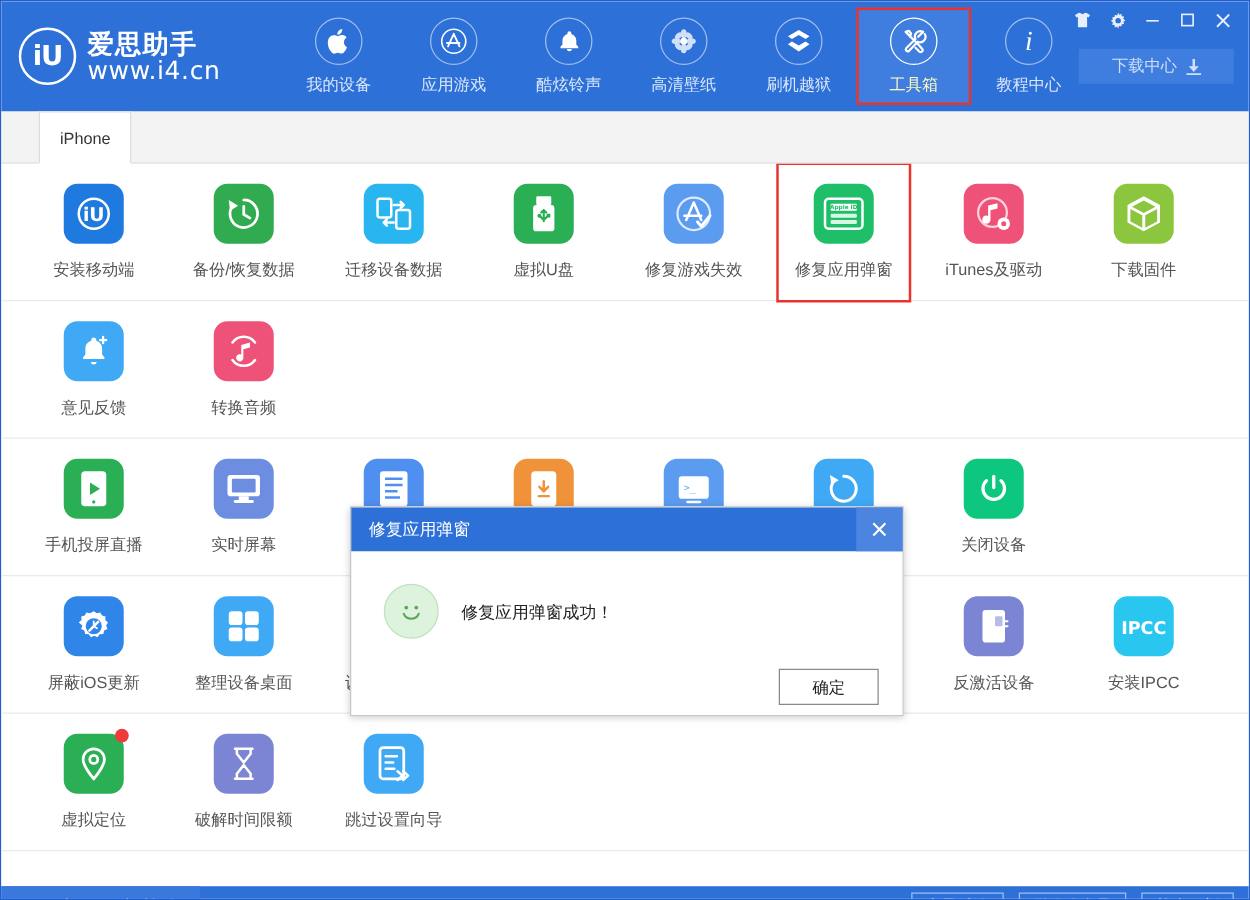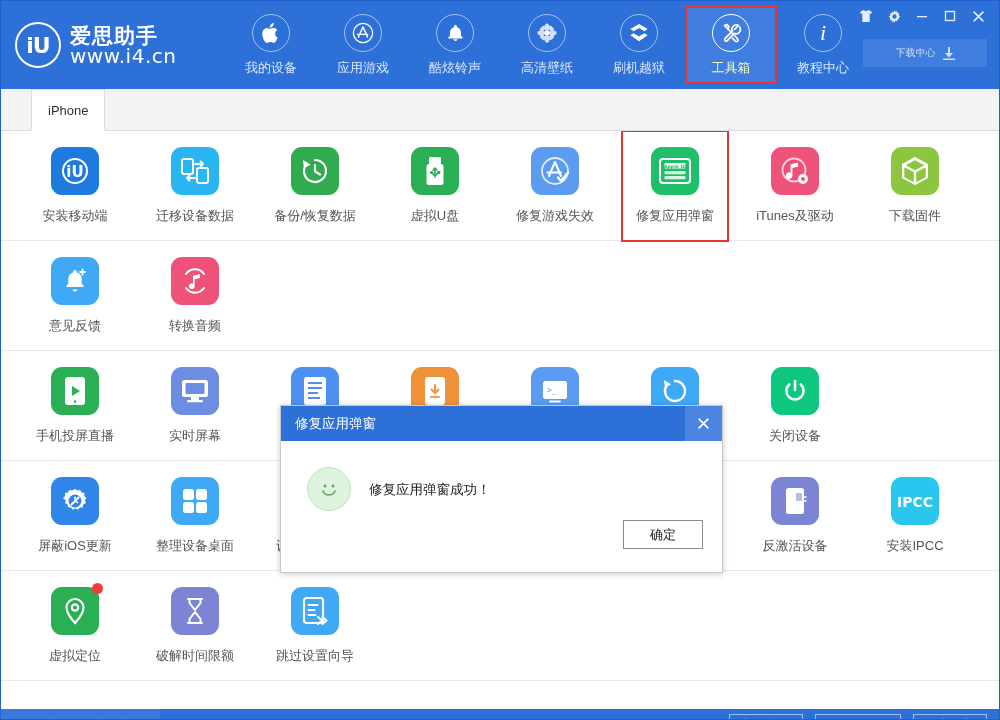--- a/index.html
+++ b/index.html
@@ -99,21 +99,21 @@
     cursor: pointer;
     font-size: 13px;
   }
 
   .download-center {
     position: absolute;
     right: 12px; top: 38px;
     width: 124px; height: 28px;
     background: #3f7ede;
     color: #cfdffa;
-    font-size: 10px;
+    font-size: 13px;
     display: flex; align-items: center; justify-content: center;
     gap: 7px;
     cursor: pointer;
   }
 
   
   .tabbar {
     height: 42px;
     background: #f3f3f3;
     border-bottom: 1px solid #dcdcdc;
@@ -229,21 +229,21 @@
     flex: none;
   }
   .dlg-msg {
     font-size: 13.5px;
     color: #222;
     margin-left: 18px;
     margin-top: 14px;
   }
   .dlg-btnrow {
     position: absolute;
-    right: 19px; bottom: 23px; margin-top: 24px;
+    right: 19px; bottom: 8px; margin-top: 24px;
   }
   .dlg-ok {
     width: 80px; height: 29px;
     background: #ffffff;
     border: 1px solid #8a8a8a;
     font-size: 13px;
     color: #222;
     cursor: pointer;
     font-family: "Liberation Sans", sans-serif;
   }
@@ -435,40 +435,40 @@
         <div class="tool-icon" style="background:#1f7ae0">
           <svg width="30" height="30" viewBox="0 0 30 30">
               <circle cx="15" cy="15" r="12" fill="none" stroke="#fff" stroke-width="2"></circle>
               <text x="15" y="21" font-size="15" font-weight="bold" fill="#fff" text-anchor="middle" font-family="DejaVu Sans">iU</text>
             </svg>
         </div>
         <div class="tool-label">安装移动端</div>
       </div>
 
       <div class="tool">
+        <div class="tool-icon" style="background:#30ab4f">
+          <svg width="32" height="32" viewBox="0 0 32 32">
+              <path d="M16 5 A11 11 0 1 1 6.5 10.5" fill="none" stroke="#fff" stroke-width="2.2" stroke-linecap="round"></path>
+              <path fill="#fff" d="M4 5 L11.5 9.5 L5 13.5z"></path>
+              <path d="M16 10v6.5l5 3" stroke="#fff" stroke-width="2.2" fill="none" stroke-linecap="round"></path>
+            </svg>
+        </div>
+        <div class="tool-label">备份/恢复数据</div>
+      </div>
+
+      <div class="tool">
         <div class="tool-icon" style="background:#29b6f0">
           <svg width="32" height="32" viewBox="0 0 32 32">
             <rect x="3" y="4" width="11" height="15" rx="2" fill="none" stroke="#fff" stroke-width="2"></rect>
             <rect x="18" y="13" width="11" height="15" rx="2" fill="none" stroke="#fff" stroke-width="2"></rect>
             <path d="M16 9 L24 9 L21.5 6.5 M24 9 L21.5 11.5" stroke="#fff" stroke-width="2" fill="none" stroke-linecap="round" stroke-linejoin="round"></path>
             <path d="M16 23 L8 23 L10.5 20.5 M8 23 L10.5 25.5" stroke="#fff" stroke-width="2" fill="none" stroke-linecap="round" stroke-linejoin="round"></path>
           </svg>
         </div>
         <div class="tool-label">迁移设备数据</div>
-      </div>
-
-      <div class="tool">
-        <div class="tool-icon" style="background:#30ab4f">
-          <svg width="32" height="32" viewBox="0 0 32 32">
-              <path d="M16 5 A11 11 0 1 1 6.5 10.5" fill="none" stroke="#fff" stroke-width="2.2" stroke-linecap="round"></path>
-              <path fill="#fff" d="M4 5 L11.5 9.5 L5 13.5z"></path>
-              <path d="M16 10v6.5l5 3" stroke="#fff" stroke-width="2.2" fill="none" stroke-linecap="round"></path>
-            </svg>
-        </div>
-        <div class="tool-label">备份/恢复数据</div>
       </div>
 
       <div class="tool">
         <div class="tool-icon" style="background:#2aaf55">
           <svg width="30" height="32" viewBox="0 0 30 32">
             <rect x="9" y="2" width="12" height="7" rx="1" fill="#fff"></rect>
             <rect x="6.5" y="9" width="17" height="21" rx="2.5" fill="#fff"></rect>
             <path d="M15 13v9 M11.5 17.5l3.5 3.5 3.5-3.5 M15 13 l-2 2 M15 13 l2 2" stroke="#2aaf55" stroke-width="1.7" fill="none" stroke-linecap="round"></path>
             <circle cx="11.5" cy="17.5" r="1.6" fill="#2aaf55"></circle>
               <rect x="17.3" y="16" width="3" height="3" fill="#2aaf55"></rect>

